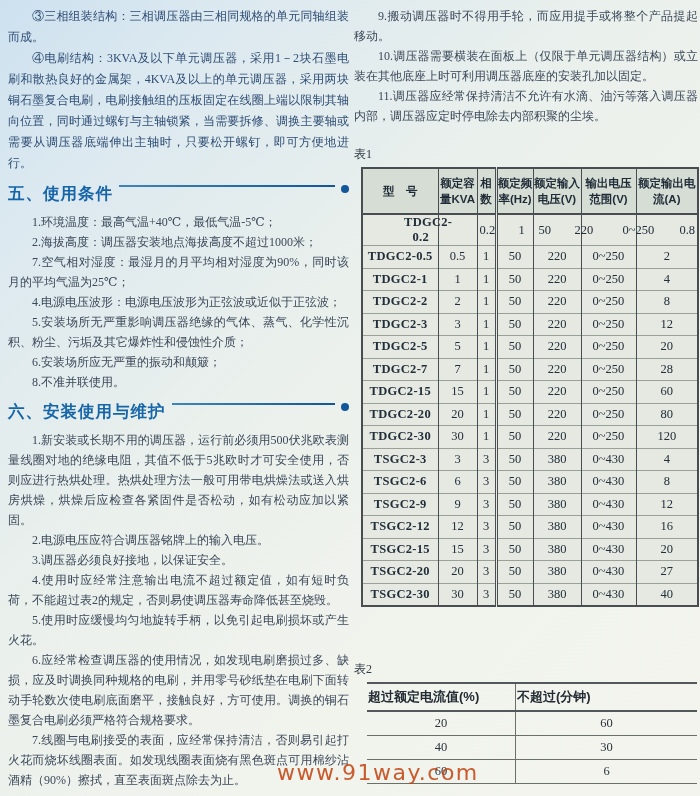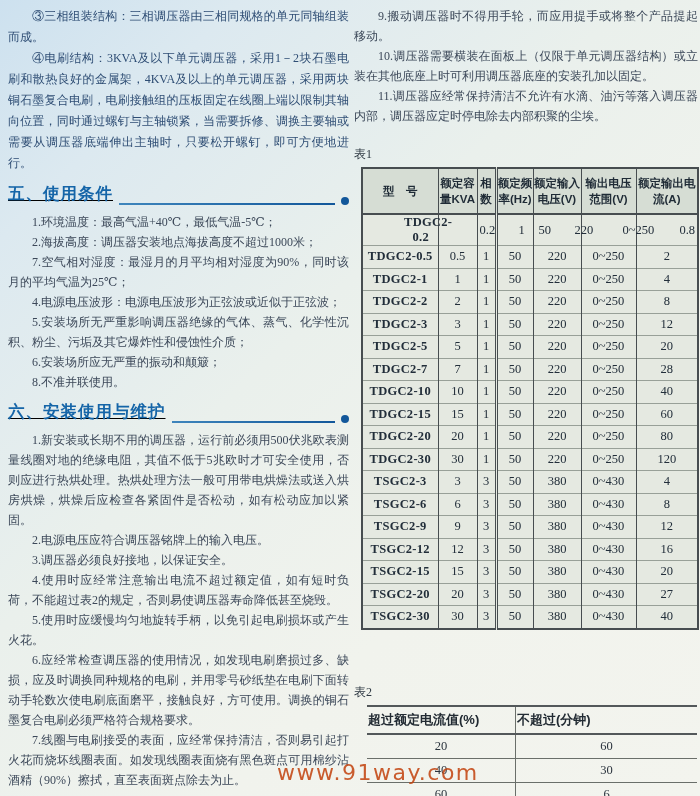--- a/index.html
+++ b/index.html
@@ -10,21 +10,21 @@
   }
   .col-left  { position:absolute; left:8px;  top:6px; width:341px; }
   .col-right { position:absolute; left:354px; top:6px; width:344px; }
 
   p.body {
     font-size:12px; line-height:20px; text-indent:2em; text-align:justify;
     margin:0; color:#3c4859;
   }
   .intro p.body { line-height:21px; color:#2e4d74; }
 
-  .sec-head { display:flex; align-items:flex-end; gap:6px; margin:9px 0 7px;text-decoration:underline; }
+  .sec-head { display:flex; align-items:flex-start; gap:6px; margin:9px 0 7px; }
   .sec-title {
     color:#1565a8; font-weight:bold; font-size:16.5px; letter-spacing:1px;
     font-family:"Liberation Sans","DejaVu Sans",sans-serif; white-space:nowrap;
   }
   .sec-rule { flex:1; height:2px; margin-top:2px;
     background:linear-gradient(to right,#3e85bc,#12579a); }
   .sec-dot { width:8px; height:8px; border-radius:50%; background:#12579a; margin-top:2px; flex:0 0 auto; }
 
   .table-label { text-align:left; padding-right:12px; font-size:12px; color:#2f3a44; }
   .t1-label { margin:20px 0 4px 0; }
@@ -196,29 +196,20 @@
         <tr>
           <td class="model-cell">TDGC2-7</td>
           <td>7</td>
           <td>1</td>
           <td>50</td>
           <td>220</td>
           <td>0~250</td>
           <td>28</td>
         </tr>
         <tr>
-          <td class="model-cell">TDGC2-10</td>
-          <td>10</td>
-          <td>1</td>
-          <td>50</td>
-          <td>220</td>
-          <td>0~250</td>
-          <td>40</td>
-        </tr>
-        <tr>
           <td class="model-cell">TDGC2-15</td>
           <td>15</td>
           <td>1</td>
           <td>50</td>
           <td>220</td>
           <td>0~250</td>
           <td>60</td>
         </tr>
         <tr>
           <td class="model-cell">TDGC2-20</td>

